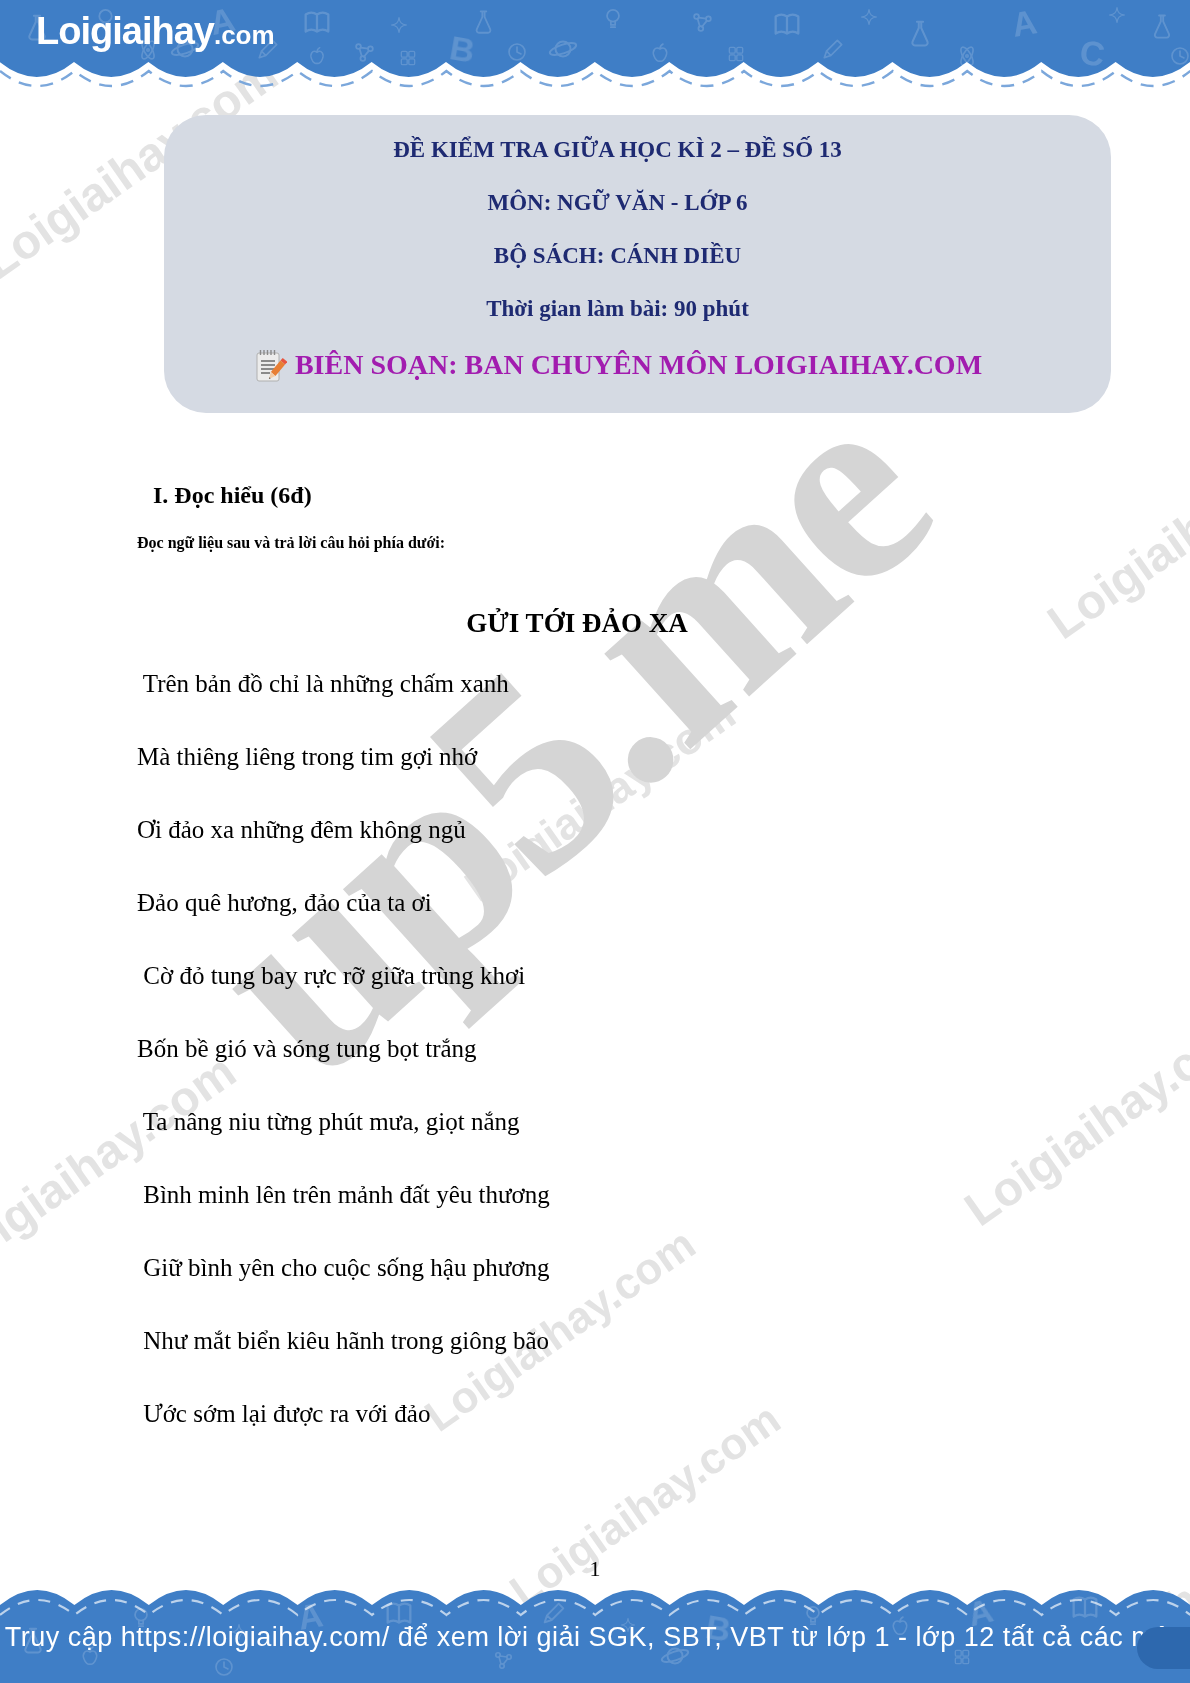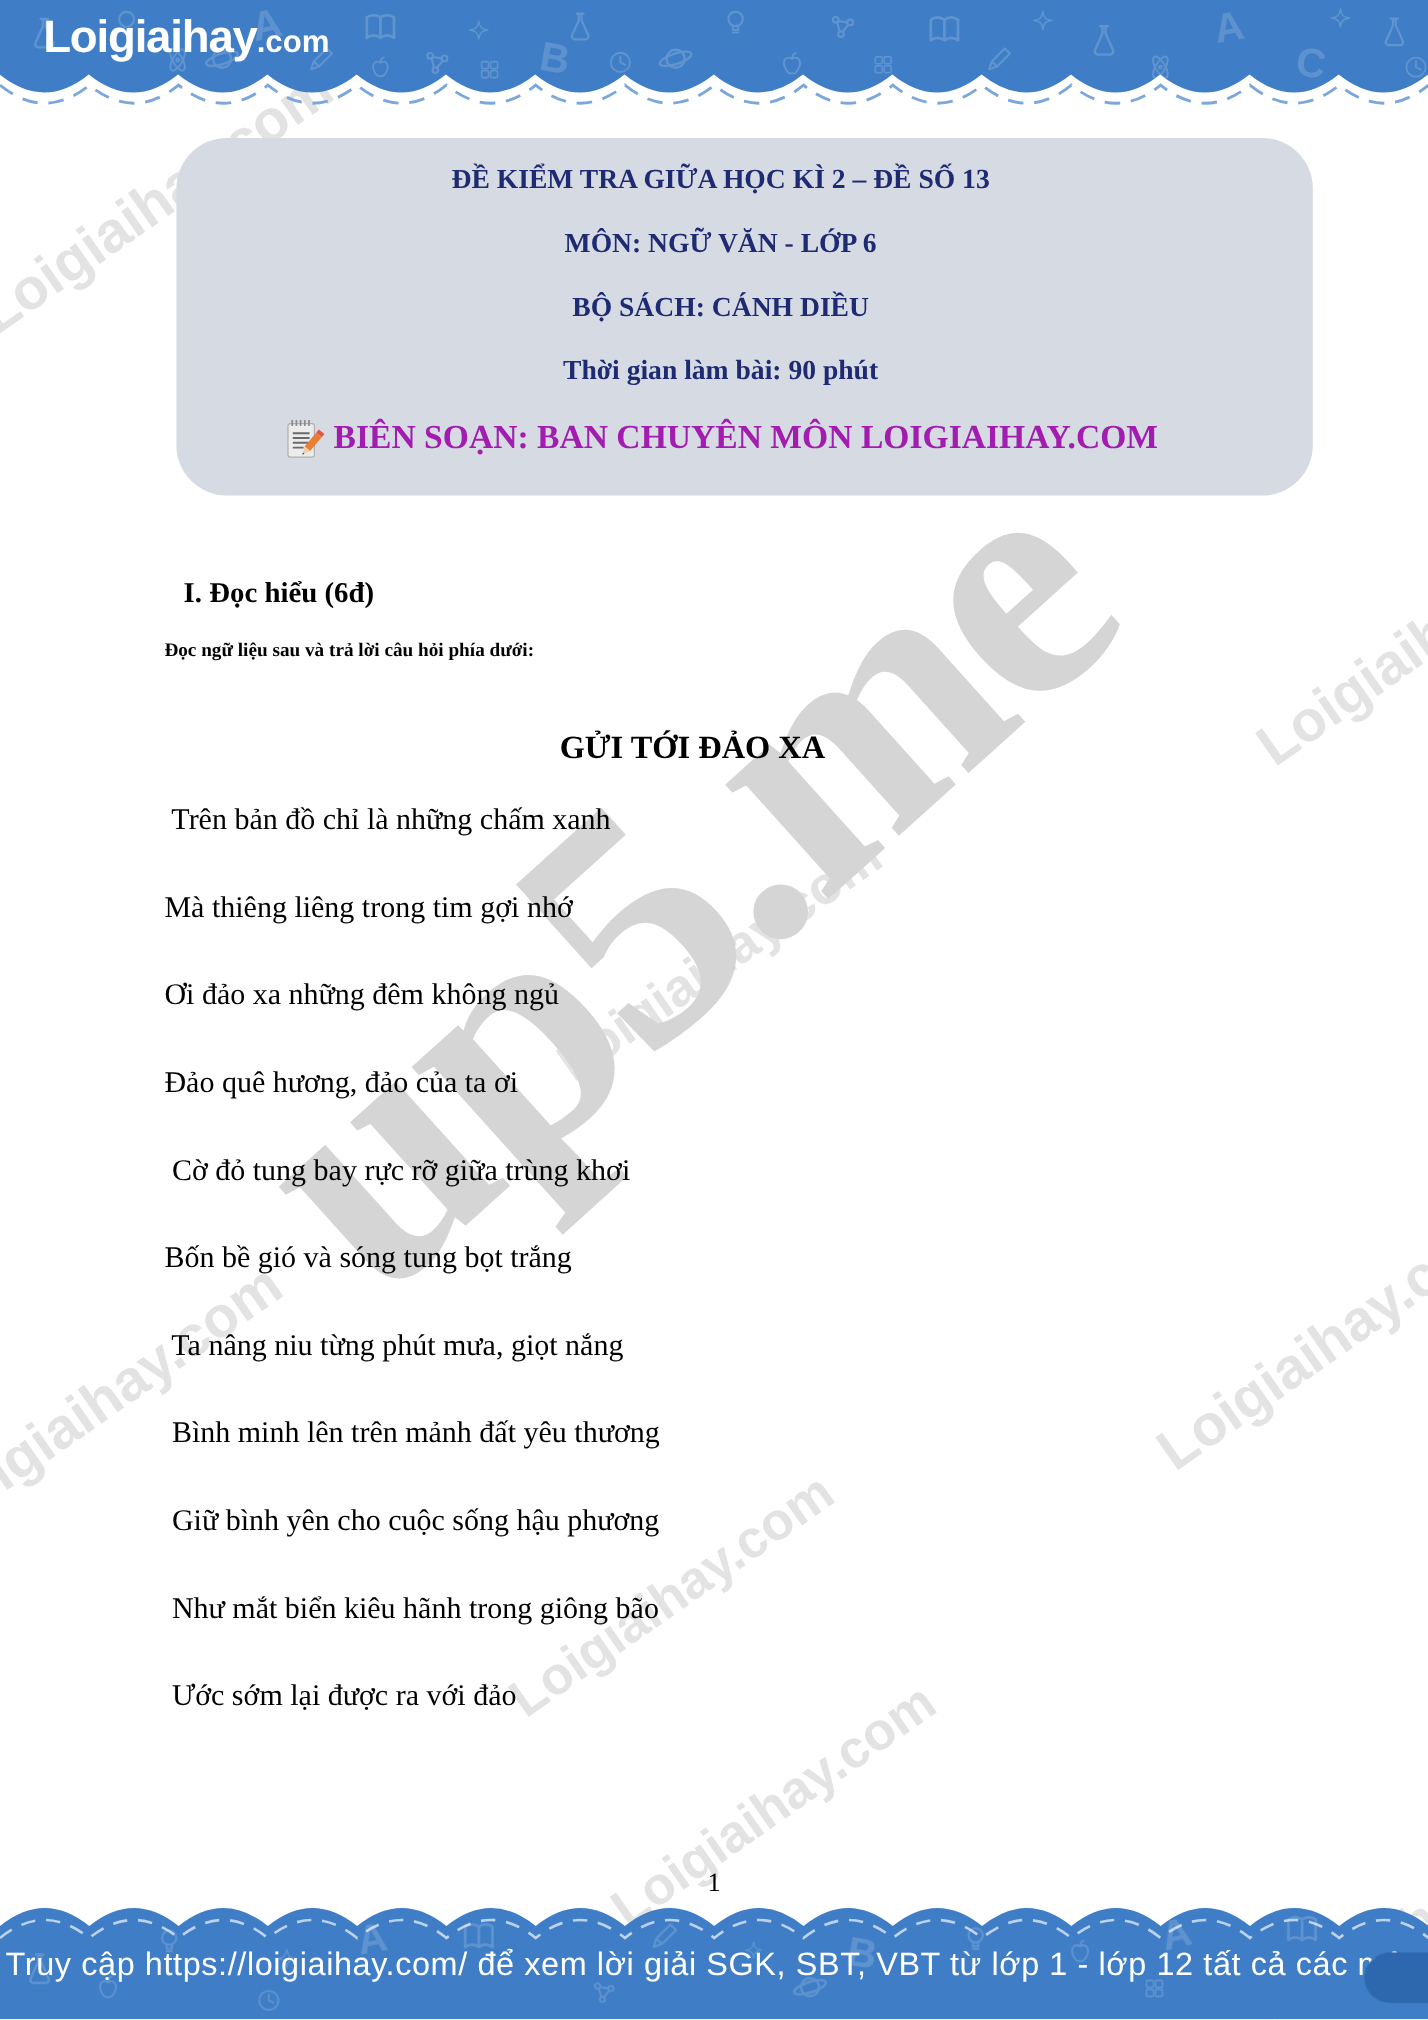--- a/index.html
+++ b/index.html
@@ -38,21 +38,21 @@
     position:absolute;left:1137px;top:1627px;width:95px;height:42px;
     border-radius:21px;background:#2d68ae;z-index:6;
   }
   .footer-text{
     position:absolute;left:0;top:1622px;width:1190px;z-index:5;
     text-align:center;color:#ffffff;font-family:"Liberation Sans",sans-serif;
     font-size:27px;letter-spacing:0.5px;
   }
   
   .exam-box{
-    position:absolute;left:147px;top:115px;width:947px;height:298px;
+    position:absolute;left:164px;top:115px;width:947px;height:298px;
     background:#d5dae3;border-radius:42px;z-index:2;
     text-align:center;color:#1e2a72;font-weight:bold;font-size:23px;
     padding:0 40px 0 0;box-sizing:border-box;
   }
   .exam-box .bline{height:53px;line-height:53px;margin:0;}
   .exam-box .bline:first-child{margin-top:8px;}
   .exam-box .composed{
     height:60px;line-height:60px;color:#a21caf;font-size:28px;
     display:flex;align-items:center;justify-content:center;gap:8px;
   }

